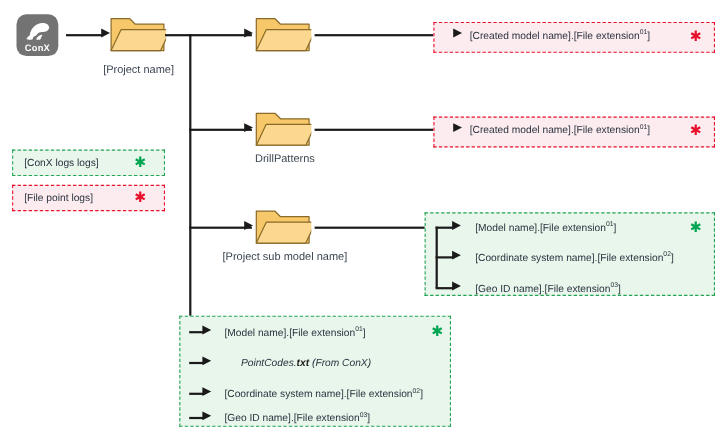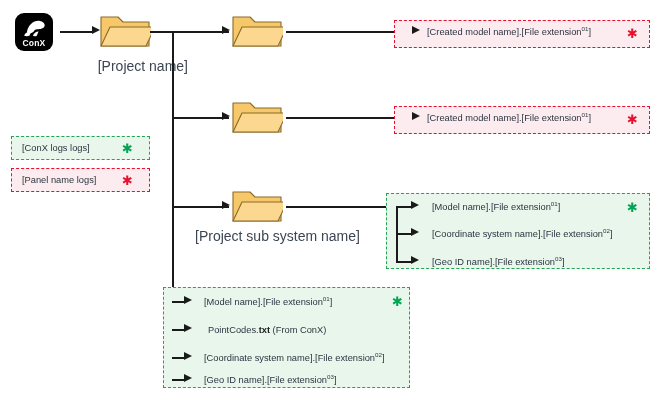--- a/index.html
+++ b/index.html
@@ -33,21 +33,21 @@
     border-bottom: 4.6px solid transparent;
     border-left: 8px solid #1a1a1a;
   }
 
   
   .conx-logo {
     position: absolute;
     width: 38px;
     height: 38px;
     border-radius: 9px;
-    background: #000000;
+    background: #737373;
     overflow: hidden;
   }
   .conx-logo .swoosh {
     position: absolute;
     left: 0; top: 2px;
     width: 38px; height: 24px;
   }
   .conx-logo .conx-text {
     position: absolute;
     left: 0;
@@ -58,22 +58,22 @@
     font-size: 8.5px;
     font-weight: bold;
     letter-spacing: 0.2px;
     font-family: "Liberation Sans", sans-serif;
   }
 
   
   .folder { position: absolute; width: 52px; height: 42px; }
   .folder-label {
     position: absolute;
-    text-align: right;
-    font-size: 14px;
+    text-align: center;
+    font-size: 10px;
     color: #3c4652;
     white-space: nowrap;
     font-family: "Liberation Sans", sans-serif;
   }
 
   
   .box {
     position: absolute;
     box-sizing: border-box;
     border-style: dashed;
@@ -159,37 +159,38 @@
     <path d="M2 7 h17 l5 5 h26 v24 h-48 z" fill="#f7c86a" stroke="#8a6a28" stroke-width="1.1" stroke-linejoin="round"></path>
     <path d="M2 36 l9 -19 h45 l-9 19 z" fill="#fbd78f" stroke="#8a6a28" stroke-width="1.1" stroke-linejoin="round"></path>
   </svg>
 
   <div class="line-h" style="left:286px; top:31px; width:108px;"></div>
 
   <svg class="folder" style="left:231px; top:96px;" viewBox="0 0 52 42">
     <path d="M2 7 h17 l5 5 h26 v24 h-48 z" fill="#f7c86a" stroke="#8a6a28" stroke-width="1.1" stroke-linejoin="round"></path>
     <path d="M2 36 l9 -19 h45 l-9 19 z" fill="#fbd78f" stroke="#8a6a28" stroke-width="1.1" stroke-linejoin="round"></path>
   </svg>
+  <div class="folder-label" style="left:197px; top:139px; width:124px;">DrillPatterns</div>
 
   <div class="line-h" style="left:286px; top:117px; width:108px;"></div>
 
   <svg class="folder" style="left:231px; top:185px;" viewBox="0 0 52 42">
     <path d="M2 7 h17 l5 5 h26 v24 h-48 z" fill="#f7c86a" stroke="#8a6a28" stroke-width="1.1" stroke-linejoin="round"></path>
     <path d="M2 36 l9 -19 h45 l-9 19 z" fill="#fbd78f" stroke="#8a6a28" stroke-width="1.1" stroke-linejoin="round"></path>
   </svg>
-  <div class="folder-label" style="left:195px; top:228px; width:128px;">[Project sub system name]</div>
+  <div class="folder-label" style="left:195px; top:228px; width:128px;">[Project sub model name]</div>
 
   <div class="line-h" style="left:286px; top:206px; width:110px;"></div>
 
   <div class="box green" style="left:11px; top:136px; width:139px; height:24px;"></div>
   <div class="tag-text" style="left:22px; top:143px;">[ConX logs logs]</div>
   <div class="star green" style="left:122px; top:142px;">✱</div>
 
   <div class="box pink" style="left:11px; top:168px; width:139px; height:24px;"></div>
-  <div class="tag-text" style="left:22px; top:175px;">[Panel name logs]</div>
+  <div class="tag-text" style="left:22px; top:175px;">[File point logs]</div>
   <div class="star red" style="left:122px; top:174px;">✱</div>
 
   <div class="box pink" style="left:394px; top:20px; width:256px; height:28px;"></div>
   <div class="arrow" style="left:412px; top:26.4px;"></div>
   <div class="row-text" style="left:427px; top:27px;">
     <span>[Created model name].[File extension</span><sup>01</sup><span>]</span>
   </div>
   <div class="star red" style="left:627px; top:27px;">✱</div>
 
   <div class="box pink" style="left:394px; top:106px; width:256px; height:28px;"></div>
@@ -225,21 +226,21 @@
 
   <div class="line-h" style="left:172px; top:301px; width:14px;"></div>
   <div class="arrow" style="left:184px; top:296.4px;"></div>
   <div class="row-text" style="left:204px; top:297px;">
     <span>[Model name].[File extension</span><sup>01</sup><span>]</span>
   </div>
   <div class="star green" style="left:392px; top:295px;">✱</div>
 
   <div class="line-h" style="left:172px; top:329px; width:14px;"></div>
   <div class="arrow" style="left:184px; top:324.4px;"></div>
-  <div class="row-text" style="left:208px; top:325px;">
+  <div class="row-text" style="left:219px; top:325px;font-style:italic;">
     <span>PointCodes.</span><span class="bold-ext">txt</span><span> (From ConX)</span>
   </div>
 
   <div class="line-h" style="left:172px; top:357px; width:14px;"></div>
   <div class="arrow" style="left:184px; top:352.4px;"></div>
   <div class="row-text" style="left:204px; top:353px;">
     <span>[Coordinate system name].[File extension</span><sup>02</sup><span>]</span>
   </div>
 
   <div class="line-h" style="left:172px; top:379px; width:14px;"></div>

